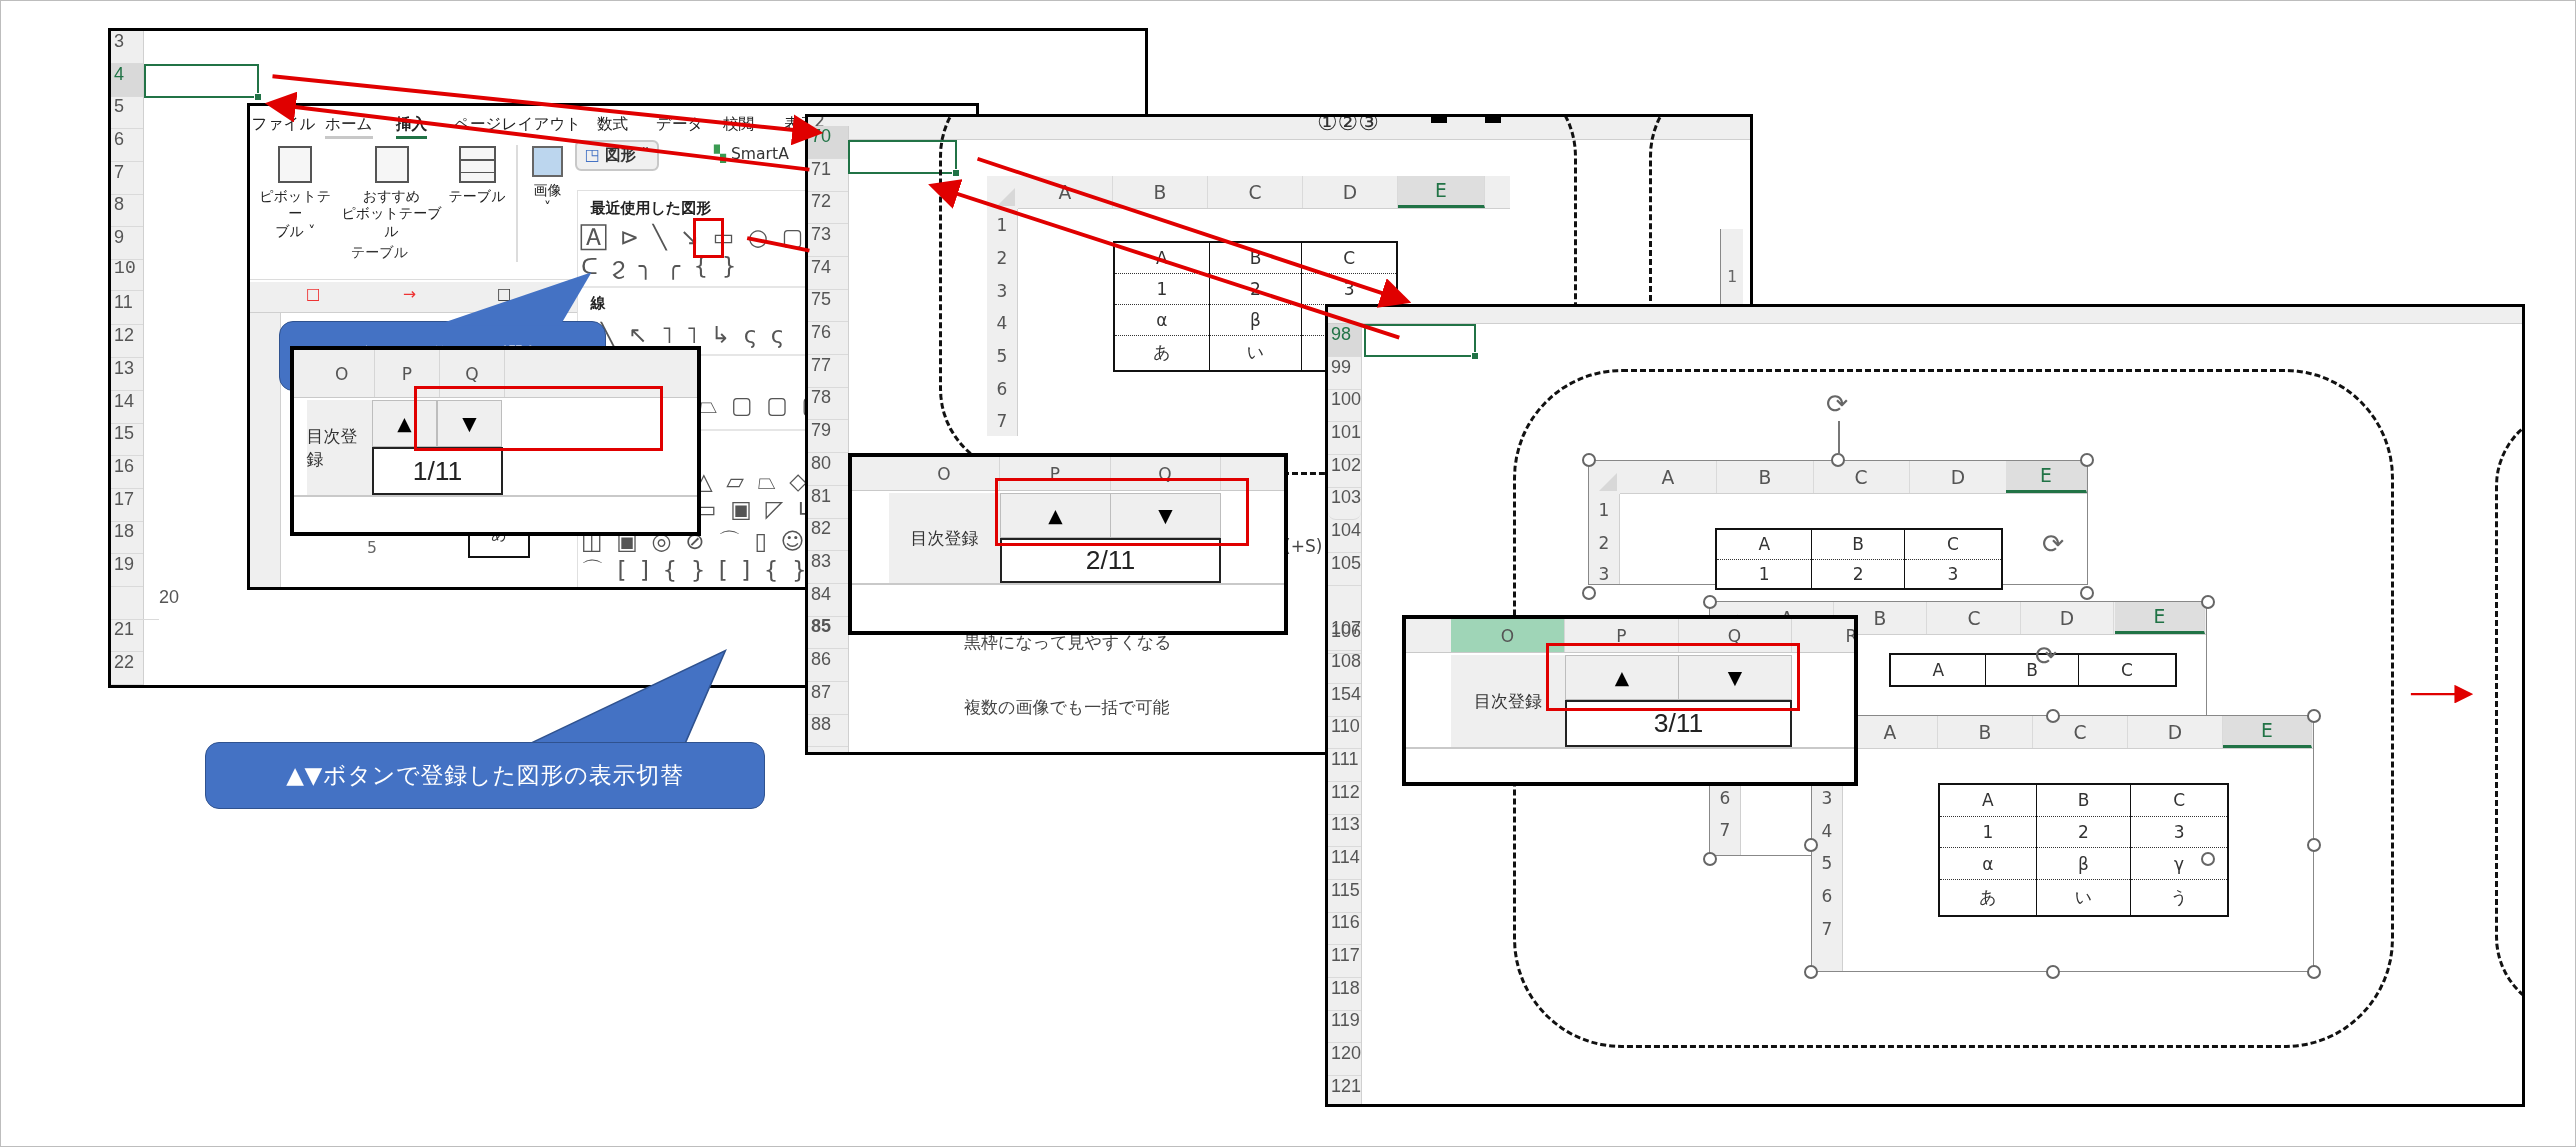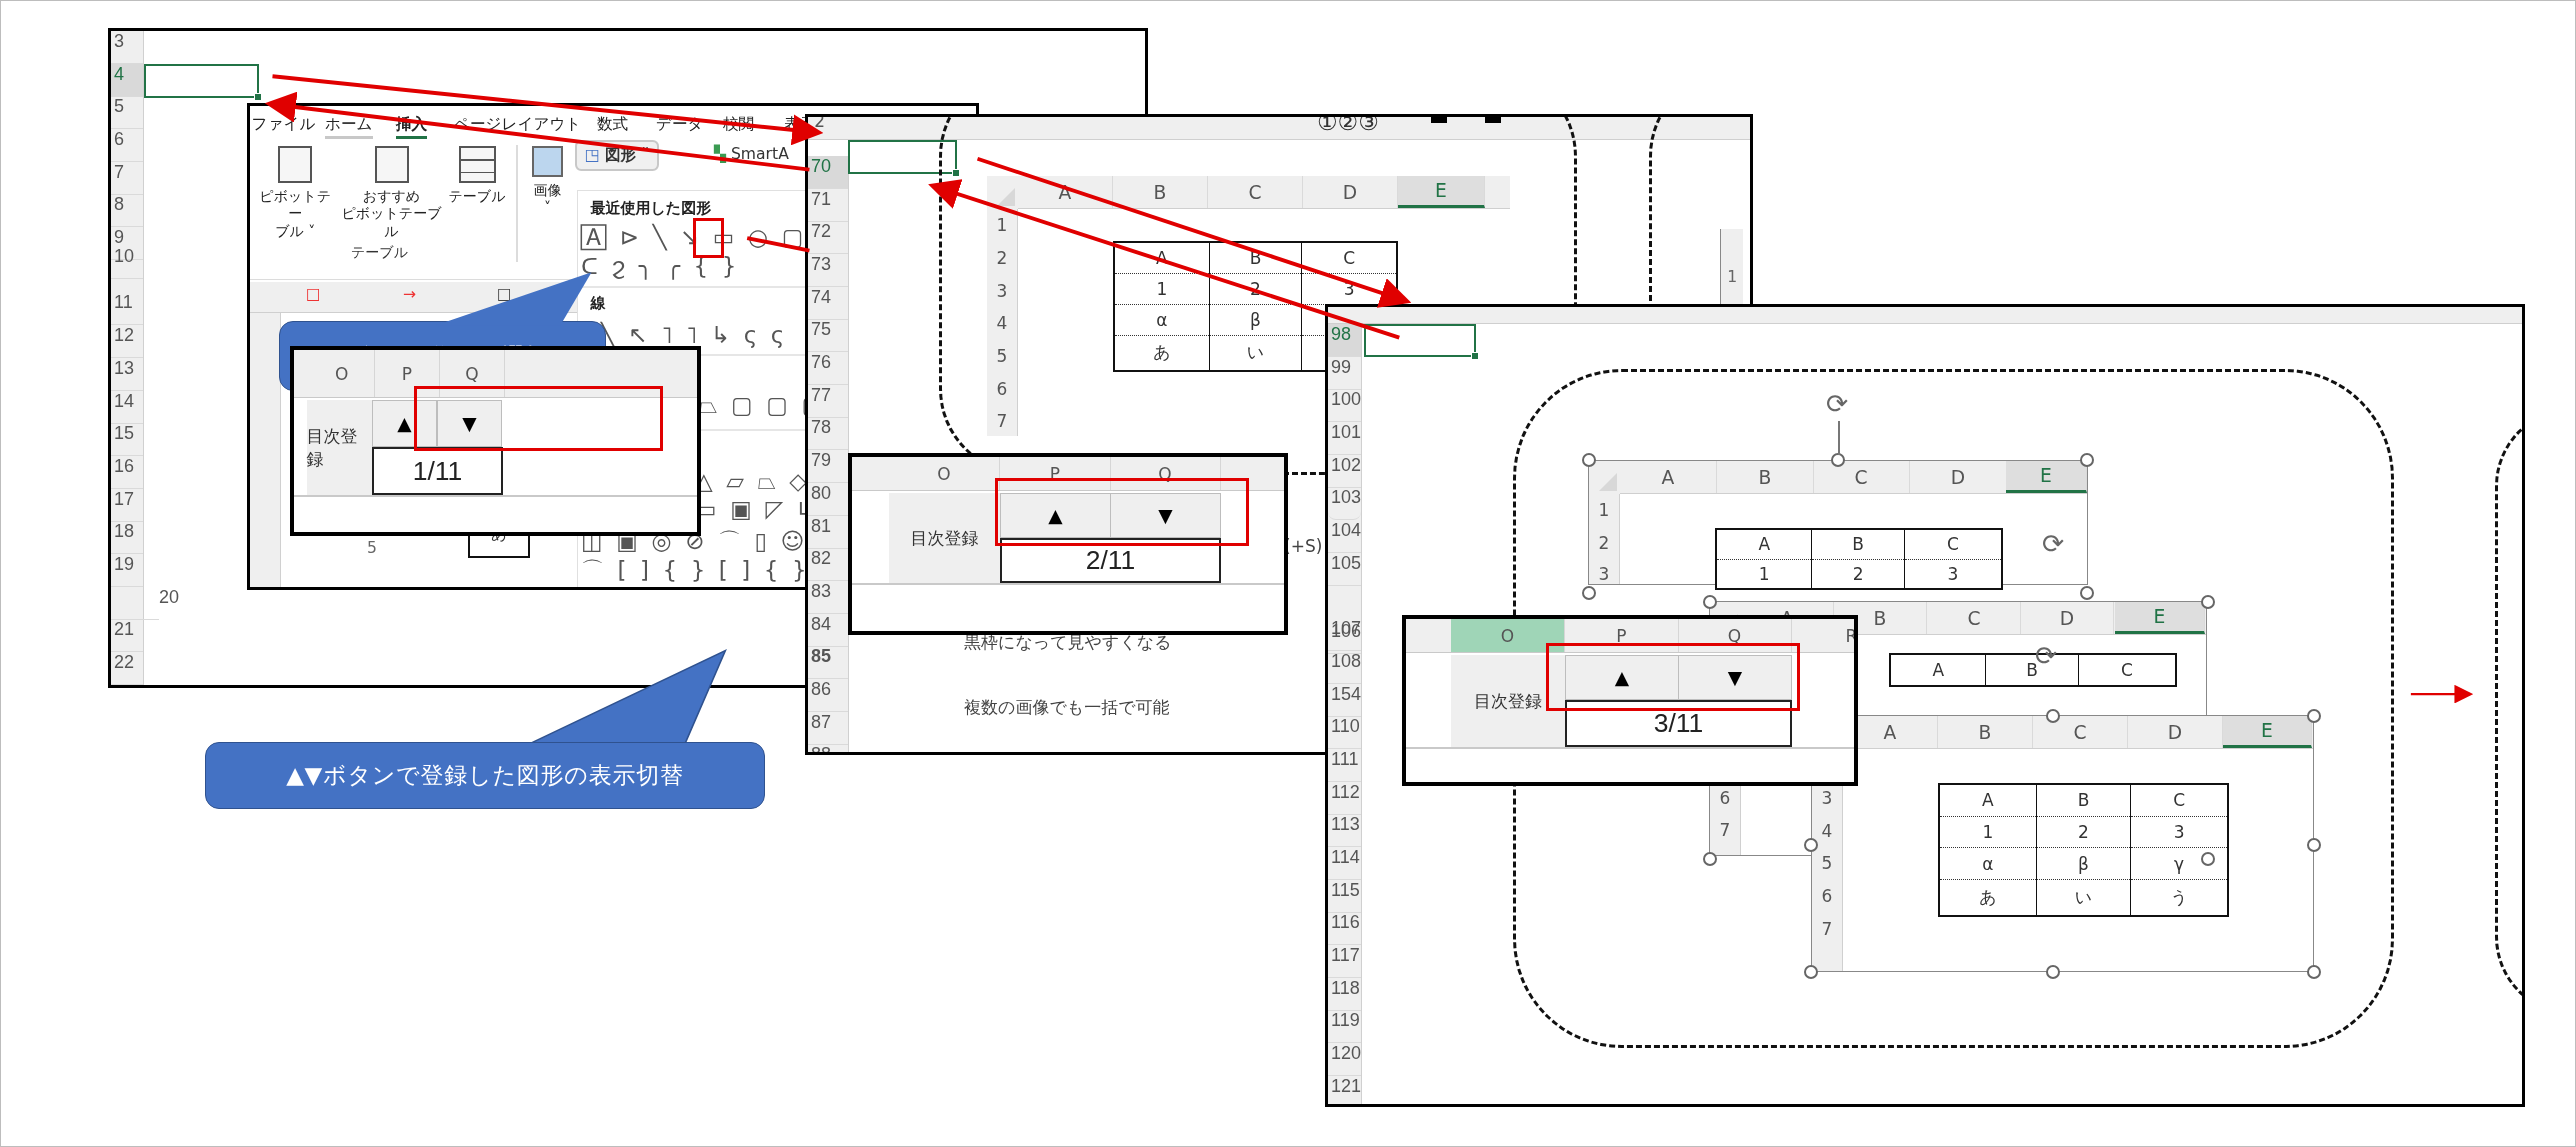--- a/index.html
+++ b/index.html
@@ -81,21 +81,21 @@
 
 <div class="panel" style="left:108px; top:28px; width:1040px; height:660px;">
   <div class="rowhdr" style="width:33px;">
     <div class="rownum" style="top:0; height:33px;">3</div>
     <div class="rownum sel" style="top:33px; height:33px;">4</div>
     <div class="rownum" style="top:65px; height:33px;">5</div>
     <div class="rownum" style="top:98px; height:33px;">6</div>
     <div class="rownum" style="top:131px; height:33px;">7</div>
     <div class="rownum" style="top:163px; height:33px;">8</div>
     <div class="rownum" style="top:196px; height:33px;">9</div>
-    <div class="rownum" style="top:215px; height:33px;">10</div>
+    <div class="rownum" style="top:227px; height:33px;font-family:Liberation Mono, monospace;">10</div>
     <div class="rownum" style="top:261px; height:33px;">11</div>
     <div class="rownum" style="top:294px; height:33px;">12</div>
     <div class="rownum" style="top:327px; height:33px;">13</div>
     <div class="rownum" style="top:360px; height:33px;">14</div>
     <div class="rownum" style="top:392px; height:33px;">15</div>
     <div class="rownum" style="top:425px; height:33px;">16</div>
     <div class="rownum" style="top:458px; height:33px;">17</div>
     <div class="rownum" style="top:490px; height:33px;">18</div>
     <div class="rownum" style="top:523px; height:33px;">19</div>
     <div class="rownum" style="top:556px; height:33px;padding-left:48px;">20</div>
@@ -202,21 +202,21 @@
   <span class="callout-text">▲▼ボタンで登録した図形の表示切替</span>
 </div>
 
 <div class="panel" style="left:805px; top:114px; width:948px; height:641px;">
   <div class="abs" style="left:0; top:0; right:0; height:23px; background:#efefef; border-bottom:1.6px solid #cfcfcf;">
     <span class="abs" style="left:6.2px; top:-6.2px; font-size:17px; color:#555;">2</span>
     <span class="abs" style="left:509px; top:-7.8px; font-size:23px; color:#333;">①②③</span>
     <span class="abs" style="left:623px; top:0; width:15.6px; height:6.2px; background:#000;"></span>
     <span class="abs" style="left:677px; top:0; width:15.6px; height:6.2px; background:#000;"></span>
   </div>
-  <div class="rowhdr" style="top:39px; width:41px;">
+  <div class="rowhdr" style="top:9px; width:41px;">
     <div class="rownum sel" style="top:0; height:33px;">70</div>
     <div class="rownum" style="top:33px; height:33px;">71</div>
     <div class="rownum" style="top:65px; height:33px;">72</div>
     <div class="rownum" style="top:98px; height:33px;">73</div>
     <div class="rownum" style="top:131px; height:33px;">74</div>
     <div class="rownum" style="top:163px; height:33px;">75</div>
     <div class="rownum" style="top:196px; height:33px;">76</div>
     <div class="rownum" style="top:229px; height:33px;">77</div>
     <div class="rownum" style="top:261px; height:33px;">78</div>
     <div class="rownum" style="top:294px; height:33px;">79</div>

